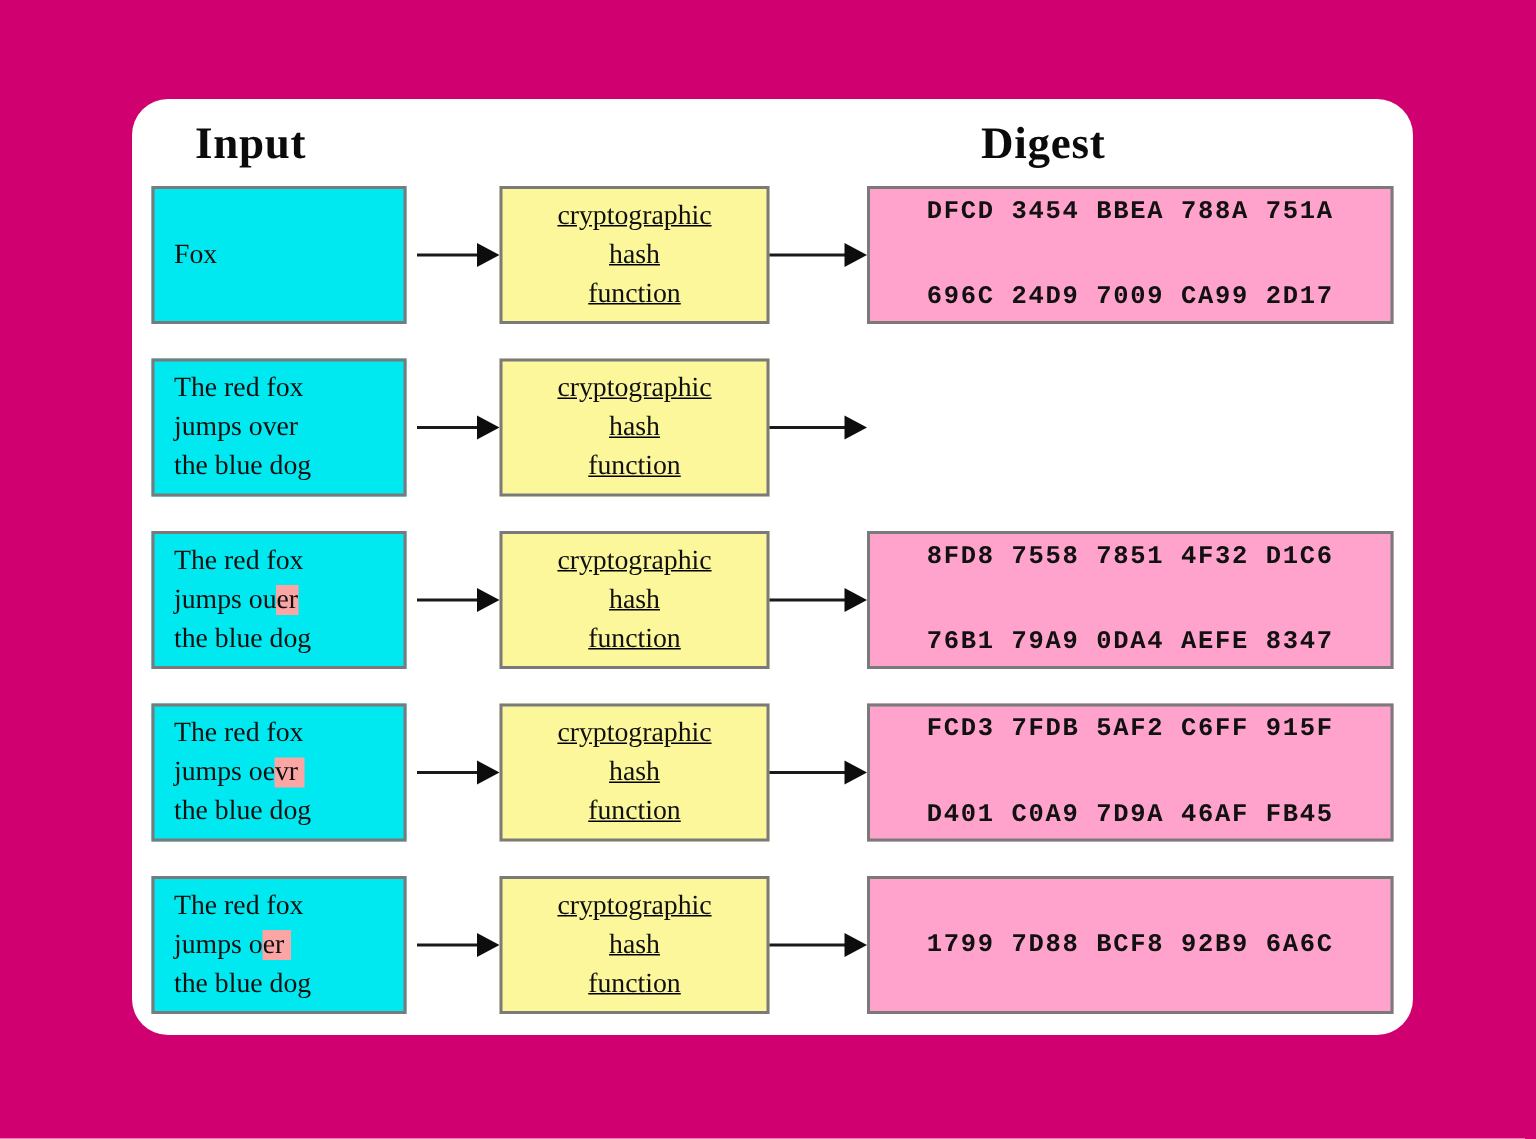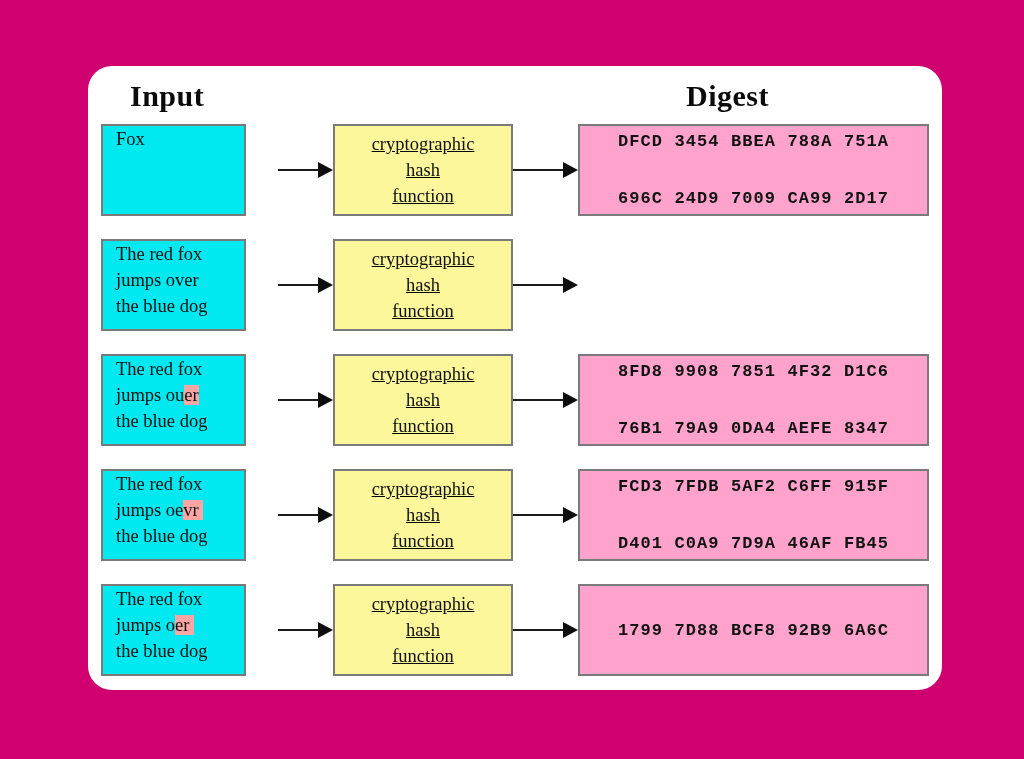--- a/index.html
+++ b/index.html
@@ -29,21 +29,21 @@
   .col-header {
     position: absolute;
     font-family: "Liberation Serif", serif;
     font-weight: bold;
     font-size: 30px;
     color: #0b0b0b;
     letter-spacing: 0.5px;
     white-space: nowrap;
   }
   #header-input  { left: 42px;  top: 13px; }
-  #header-digest { left: 598px; top: 13px; }
+  #header-digest { left: 566px; top: 13px; }
 
   
   #rows {
     position: absolute;
     left: 0;
     top: 0;
     width: 854px;
     height: 624px;
   }
   .row {
@@ -57,23 +57,24 @@
   .box {
     position: absolute;
     box-sizing: border-box;
     border: 2px solid #7a7a7a;
     top: 0;
     height: 92px;
   }
 
   .input-box {
     left: 13px;
-    width: 145px;
+    width: 170px;
     background: #00e8f0;
     display: flex;
+    align-items: center;
     padding-left: 13px;
     box-sizing: border-box;
   }
   .input-text {
     font-family: "Liberation Serif", serif;
     font-size: 18.5px;
     line-height: 26px;
     color: #101010;
     white-space: pre-wrap;
   }
@@ -213,21 +214,21 @@
         <div class="box hash-box">
           <div class="hash-line">cryptographic</div>
           <div class="hash-line">hash</div>
           <div class="hash-line">function</div>
         </div>
         <div class="arrow arrow-2">
           <div class="shaft"></div>
           <div class="head"></div>
         </div>
         <div class="box digest-box">
-          <div class="digest-line">8FD8 9908 7851 4F32 D1C6</div>
+          <div class="digest-line">8FD8 7558 7851 4F32 D1C6</div>
           <div class="digest-line">76B1 79A9 0DA4 AEFE 8347</div>
         </div>
       </div>
       <div class="row" style="top: 403px;">
         <div class="box input-box">
           <div class="input-text">The red fox
 jumps oe<span class="hl">vr </span>
 the blue dog</div>
         </div>
         <div class="arrow arrow-1">

